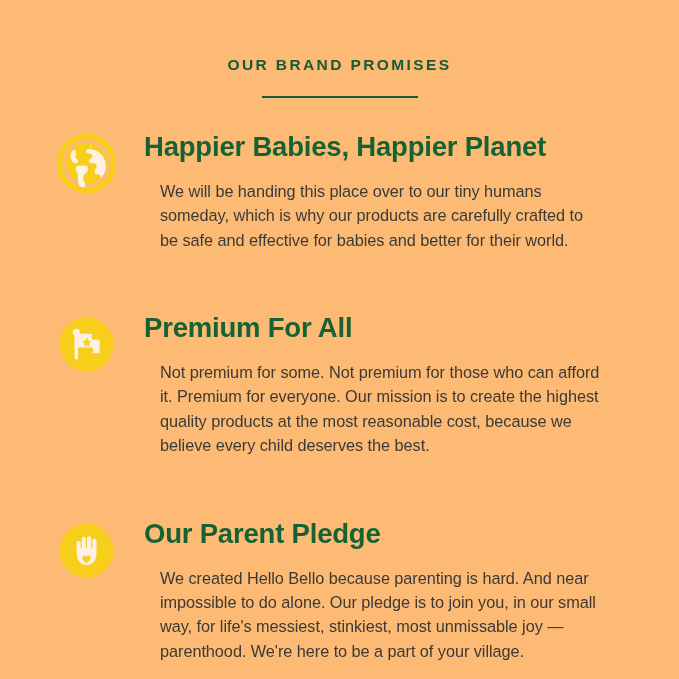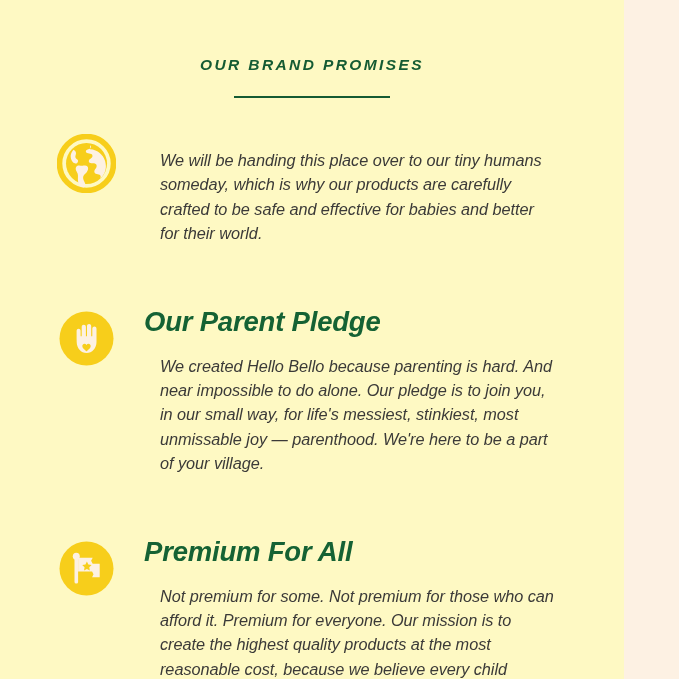--- a/index.html
+++ b/index.html
@@ -9,25 +9,24 @@
   body {
     width: 679px;
     height: 679px;
     background: #FDF1E3;
     font-family: "Liberation Sans", sans-serif;
     overflow: hidden;
   }
 
   .page {
     position: relative;
-    width: 624px;
+    width: 679px;
     height: 679px;
     box-sizing: border-box;
-    background: #fef9c3;
-    font-style: italic;
+    background: #fdba74;
   }
 
   
   .header {
     padding-top: 56px;
     text-align: center;
   }
   .eyebrow {
     font-family: "Liberation Sans", sans-serif;
     font-size: 15.5px;
@@ -118,48 +117,49 @@
       <div class="icon-slot">
         <svg viewBox="0 0 59 59" xmlns="http://www.w3.org/2000/svg">
           <circle cx="29.5" cy="29.5" r="27" fill="none" stroke="#F7CE1B" stroke-width="5.6"></circle>
           <circle cx="29.5" cy="29.5" r="20.5" fill="#F7CE1B"></circle>
           <path d="M16.5 15.8c2.4 1.1 3.0 3.4 2.2 5.3-0.8 1.9-0.2 3.3 1.3 4.2 1.6 0.9 1.3 2.6 0.2 3.6-1.2 1.0-3.2 0.6-4.3-0.6-1.3-1.4-2.0-3.3-2.2-5.2-0.2-2.0 0.4-4.0 1.5-5.6 0.3-0.5 0.8-1.1 1.3-1.7z" fill="#FDF1E3"></path>
           <path d="M33.0 11.3c1.5 0.9 1.1 2.4 0.1 3.2-1.1 0.9-2.8 0.8-3.8 1.8-0.9 0.9-0.4 2.2 0.7 2.7 1.3 0.6 2.9 0.4 4.2 1.0 1.4 0.6 1.6 2.2 0.9 3.3-0.8 1.2-2.4 1.6-3.1 2.9-0.6 1.2 0.2 2.5 1.4 2.9 1.6 0.5 3.4-0.1 4.9 0.6 1.3 0.6 1.6 2.0 1.2 3.2-0.4 1.3-1.5 2.2-2.0 3.5-0.5 1.3 0.1 2.8 1.3 3.4 1.2 0.6 2.7 0.3 3.8 1.0 1.4 0.9 1.3 2.7 0.4 3.9 3.6-3.0 5.9-7.6 5.9-12.7 0-7.0-4.3-13.1-10.4-15.6-1.8-0.7-3.7-1.1-5.4-1.1z" fill="#FDF1E3"></path>
           <path d="M27.5 31.5c1.6-0.4 3.1 0.6 3.5 2.1 0.4 1.6-0.3 3.3-1.3 4.6-1.1 1.3-2.6 2.3-3.3 3.9-0.6 1.5-0.2 3.2 0.5 4.6 0.6 1.3 1.4 2.6 1.4 4.0 0 1.2-0.6 2.3-1.5 2.9-1.3-0.3-2.7-0.8-3.9-1.4-1.4-2.0-2.0-4.5-2.0-7.0 0-1.9 0.3-3.9-0.3-5.7-0.5-1.6-1.8-2.9-1.9-4.6-0.1-1.5 0.9-2.9 2.3-3.3 1.5-0.4 3.1 0.2 4.6 0.1 0.7-0.1 1.3-0.1 1.9-0.2z" fill="#FDF1E3"></path>
         </svg>
       </div>
       <div class="promise-body">
+        <h2 class="promise-title">Happier Babies, Happier Planet</h2>
         <p class="promise-text">We will be handing this place over to our tiny humans someday, which is why our products are carefully crafted to be safe and effective for babies and better for their world.</p>
-      </div>
-    </div>
-
-    <div class="promise">
-      <div class="icon-slot">
-        <svg viewBox="0 0 59 59" xmlns="http://www.w3.org/2000/svg">
-          <circle cx="29.5" cy="29.5" r="27" fill="#F7CE1B"></circle>
-          <path d="M19.6 29.4v-7.7c0-1.1 0.9-2.0 2.0-2.0 1.1 0 2.0 0.9 2.0 2.0v5.6h1.1v-9.4c0-1.2 0.9-2.1 2.1-2.1 1.2 0 2.1 0.9 2.1 2.1v9.4h1.1v-10.1c0-1.2 0.9-2.1 2.1-2.1 1.2 0 2.1 0.9 2.1 2.1v10.1h1.1v-7.6c0-1.1 0.9-2.1 2.1-2.1 1.1 0 2.1 0.9 2.1 2.1v13.3c0 6.2-4.3 11.0-9.9 11.0s-9.9-4.8-9.9-11.0z" fill="#FDF1E3"></path>
-          <path d="M29.5 42.2c-0.2 0-0.4-0.1-0.5-0.2-1.6-1.3-3.7-2.9-3.7-4.9 0-1.3 1.0-2.3 2.2-2.3 0.8 0 1.5 0.4 2.0 1.1 0.5-0.7 1.2-1.1 2.0-1.1 1.2 0 2.2 1.0 2.2 2.3 0 2.0-2.1 3.6-3.7 4.9-0.1 0.1-0.3 0.2-0.5 0.2z" fill="#F7CE1B"></path>
-        </svg>
-      </div>
-      <div class="promise-body">
-        <h2 class="promise-title">Our Parent Pledge</h2>
-        <p class="promise-text">We created Hello Bello because parenting is hard. And near impossible to do alone. Our pledge is to join you, in our small way, for life's messiest, stinkiest, most unmissable joy — parenthood. We're here to be a part of your village.</p>
       </div>
     </div>
 
     <div class="promise">
       <div class="icon-slot">
         <svg viewBox="0 0 59 59" xmlns="http://www.w3.org/2000/svg">
           <circle cx="29.5" cy="29.5" r="27" fill="#F7CE1B"></circle>
           <circle cx="19.3" cy="17.3" r="3.5" fill="#FDF1E3"></circle>
           <rect x="17.5" y="19.0" width="3.6" height="25.5" rx="1.6" fill="#FDF1E3"></rect>
           <path d="M21.1 18.8h14.6l-1.6 3.0 1.6 3.0h7.0v13.4h-7.6l1.4-2.9-1.4-2.9H21.1z" fill="#FDF1E3"></path>
           <path d="M29.9 22.6l1.45 2.94 3.25 0.47-2.35 2.29 0.55 3.23-2.90-1.53-2.90 1.53 0.55-3.23-2.35-2.29 3.25-0.47z" fill="#F7CE1B"></path>
         </svg>
       </div>
       <div class="promise-body">
         <h2 class="promise-title">Premium For All</h2>
         <p class="promise-text">Not premium for some. Not premium for those who can afford it. Premium for everyone. Our mission is to create the highest quality products at the most reasonable cost, because we believe every child deserves the best.</p>
       </div>
     </div>
 
+    <div class="promise">
+      <div class="icon-slot">
+        <svg viewBox="0 0 59 59" xmlns="http://www.w3.org/2000/svg">
+          <circle cx="29.5" cy="29.5" r="27" fill="#F7CE1B"></circle>
+          <path d="M19.6 29.4v-7.7c0-1.1 0.9-2.0 2.0-2.0 1.1 0 2.0 0.9 2.0 2.0v5.6h1.1v-9.4c0-1.2 0.9-2.1 2.1-2.1 1.2 0 2.1 0.9 2.1 2.1v9.4h1.1v-10.1c0-1.2 0.9-2.1 2.1-2.1 1.2 0 2.1 0.9 2.1 2.1v10.1h1.1v-7.6c0-1.1 0.9-2.1 2.1-2.1 1.1 0 2.1 0.9 2.1 2.1v13.3c0 6.2-4.3 11.0-9.9 11.0s-9.9-4.8-9.9-11.0z" fill="#FDF1E3"></path>
+          <path d="M29.5 42.2c-0.2 0-0.4-0.1-0.5-0.2-1.6-1.3-3.7-2.9-3.7-4.9 0-1.3 1.0-2.3 2.2-2.3 0.8 0 1.5 0.4 2.0 1.1 0.5-0.7 1.2-1.1 2.0-1.1 1.2 0 2.2 1.0 2.2 2.3 0 2.0-2.1 3.6-3.7 4.9-0.1 0.1-0.3 0.2-0.5 0.2z" fill="#F7CE1B"></path>
+        </svg>
+      </div>
+      <div class="promise-body">
+        <h2 class="promise-title">Our Parent Pledge</h2>
+        <p class="promise-text">We created Hello Bello because parenting is hard. And near impossible to do alone. Our pledge is to join you, in our small way, for life's messiest, stinkiest, most unmissable joy — parenthood. We're here to be a part of your village.</p>
+      </div>
+    </div>
+
   </div>
 </div>
 
 </body></html>

